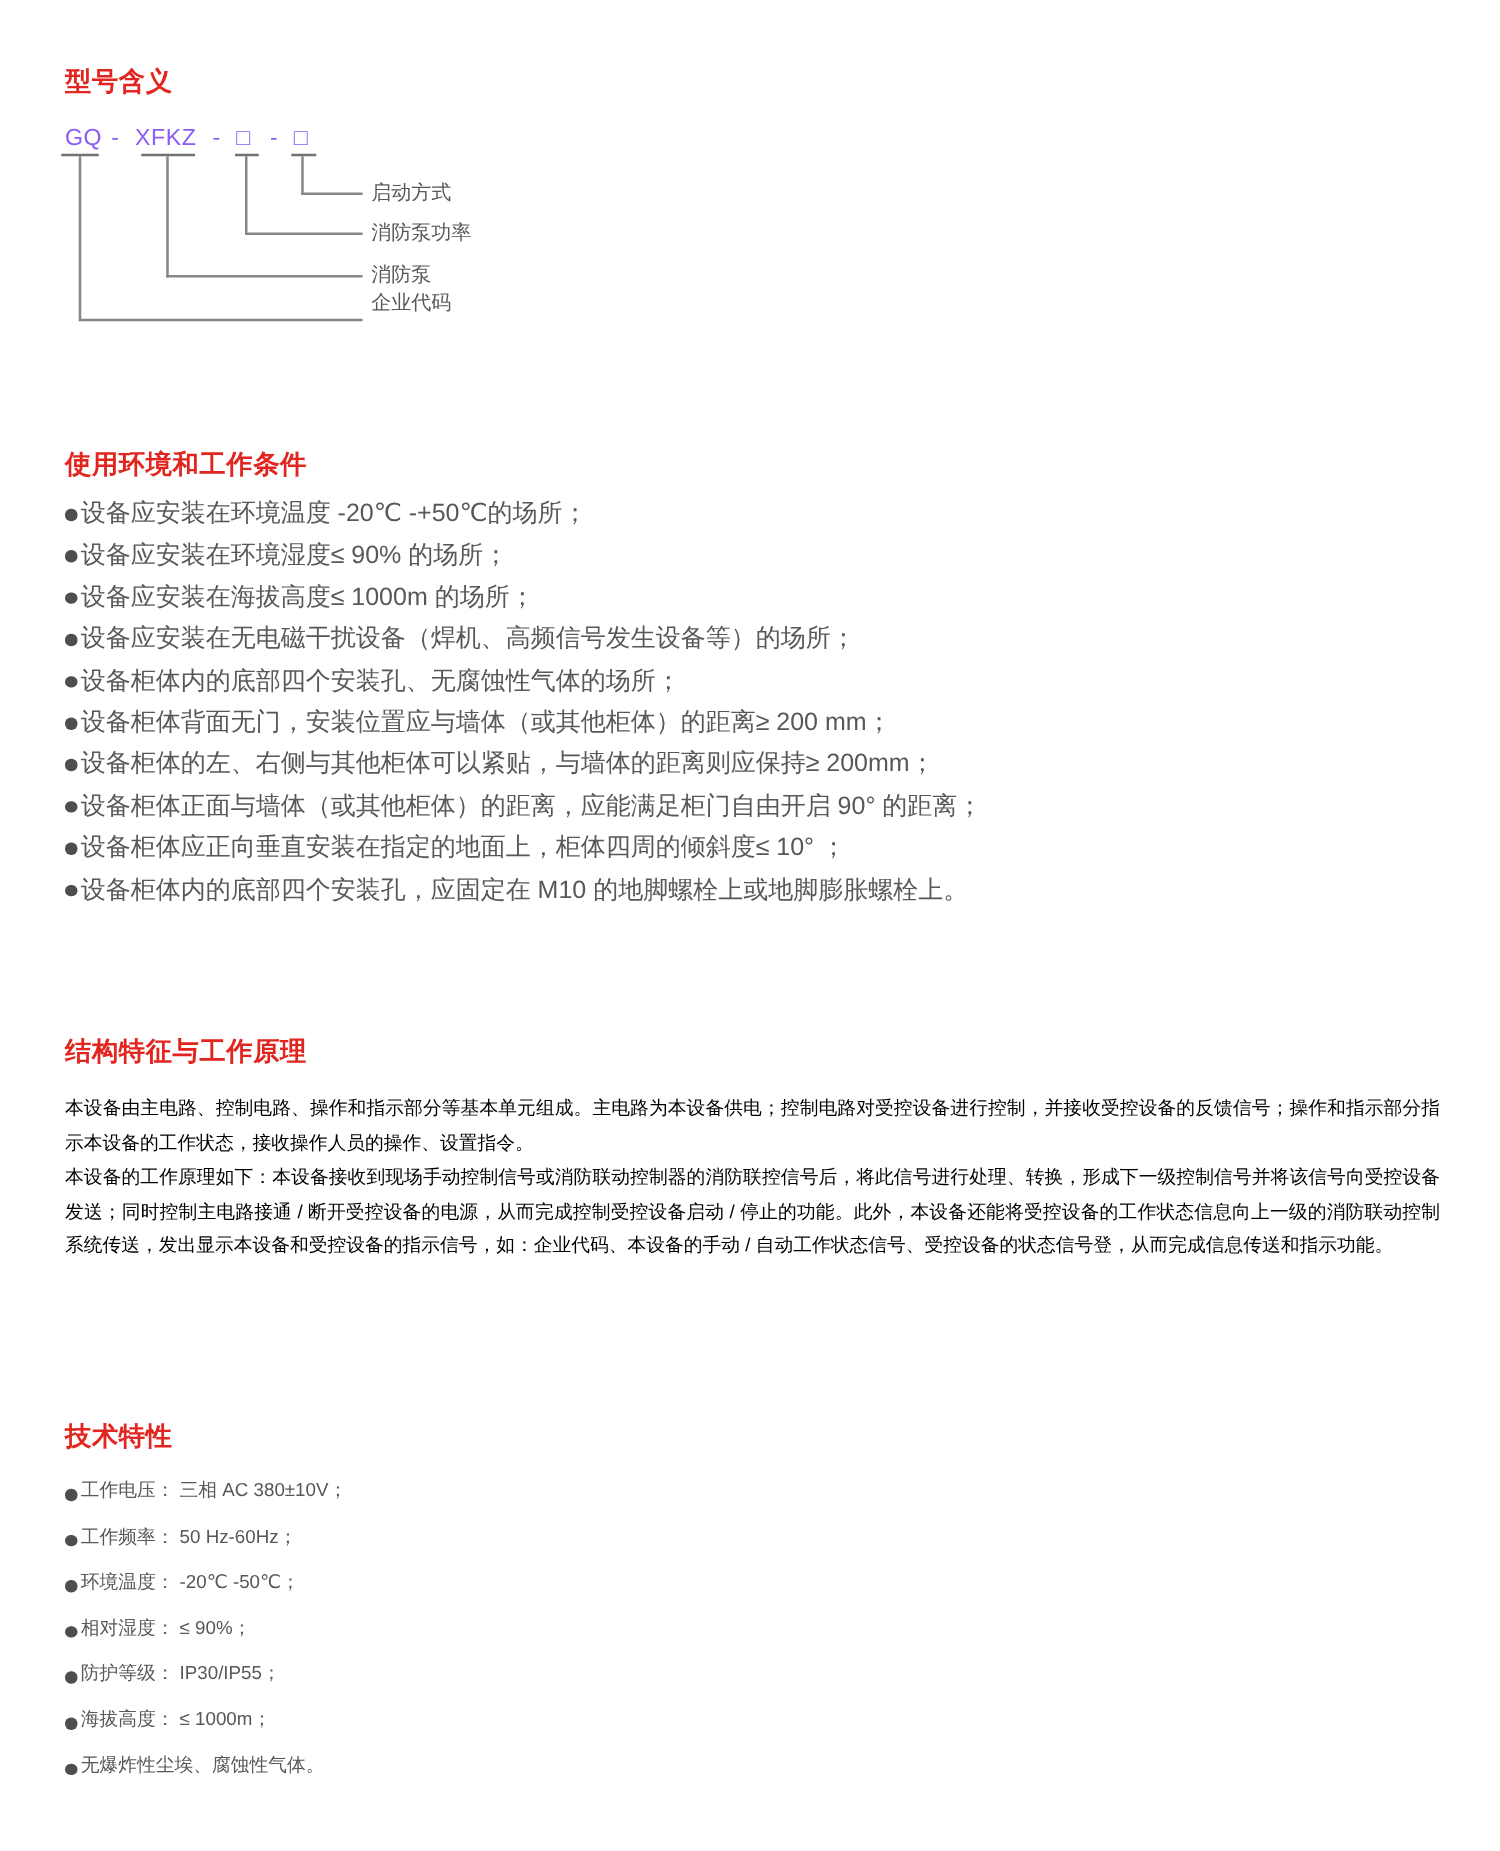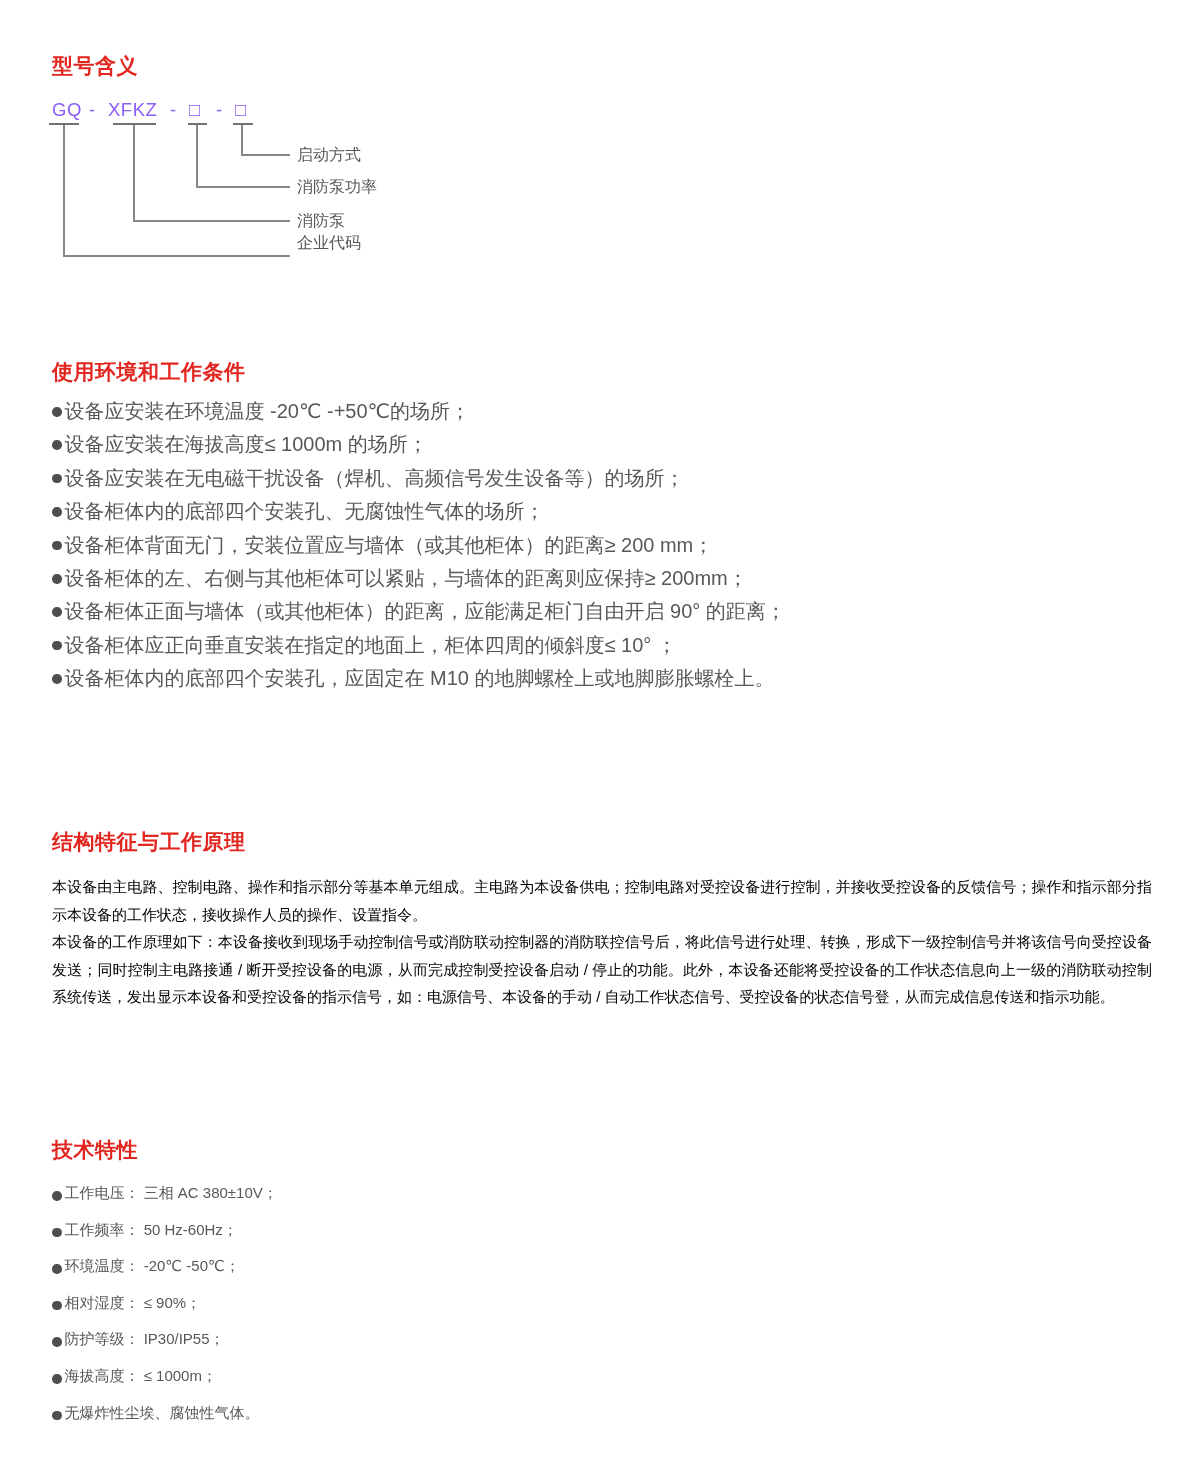--- a/index.html
+++ b/index.html
@@ -116,20 +116,24 @@
 
   <div class="section" style="top:360px;">
     <div class="section-title">使用环境和工作条件</div>
     <ul class="cond-list" style="margin-top:21px;">
       <li>
           <span class="dot"></span>
           <span>设备应安装在环境温度 -20℃ -+50℃的场所；</span>
         </li>
       <li>
           <span class="dot"></span>
+          <span>设备应安装在环境湿度≤ 90% 的场所；</span>
+        </li>
+      <li>
+          <span class="dot"></span>
           <span>设备应安装在海拔高度≤ 1000m 的场所；</span>
         </li>
       <li>
           <span class="dot"></span>
           <span>设备应安装在无电磁干扰设备（焊机、高频信号发生设备等）的场所；</span>
         </li>
       <li>
           <span class="dot"></span>
           <span>设备柜体内的底部四个安装孔、无腐蚀性气体的场所；</span>
         </li>
@@ -153,21 +157,21 @@
           <span class="dot"></span>
           <span>设备柜体内的底部四个安装孔，应固定在 M10 的地脚螺栓上或地脚膨胀螺栓上。</span>
         </li>
     </ul>
   </div>
 
   <div class="section" style="top:830px;">
     <div class="section-title">结构特征与工作原理</div>
     <div style="margin-top:20px;">
       <p class="body-par">本设备由主电路、控制电路、操作和指示部分等基本单元组成。主电路为本设备供电；控制电路对受控设备进行控制，并接收受控设备的反馈信号；操作和指示部分指示本设备的工作状态，接收操作人员的操作、设置指令。</p>
-      <p class="body-par">本设备的工作原理如下：本设备接收到现场手动控制信号或消防联动控制器的消防联控信号后，将此信号进行处理、转换，形成下一级控制信号并将该信号向受控设备发送；同时控制主电路接通 / 断开受控设备的电源，从而完成控制受控设备启动 / 停止的功能。此外，本设备还能将受控设备的工作状态信息向上一级的消防联动控制系统传送，发出显示本设备和受控设备的指示信号，如：电源信号、本设备的手动 / 自动工作状态信号、受控设备的状态信号登，从而完成信息传送和指示功能。</p>
+      <p class="body-par">本设备的工作原理如下：本设备接收到现场手动控制信号或消防联动控制器的消防联控信号后，将此信号进行处理、转换，形成下一级控制信号并将该信号向受控设备发送；同时控制主电路接通 / 断开受控设备的电源，从而完成控制受控设备启动 / 停止的功能。此外，本设备还能将受控设备的工作状态信息向上一级的消防联动控制系统传送，发出显示本设备和受控设备的指示信号，如：企业代码、本设备的手动 / 自动工作状态信号、受控设备的状态信号登，从而完成信息传送和指示功能。</p>
     </div>
   </div>
 
   <div class="section" style="top:1138px;">
     <div class="section-title">技术特性</div>
     <ul class="tech-list" style="margin-top:24px;">
       <li>
           <span class="dot"></span>
           <span>工作电压： 三相 AC 380±10V；</span>
         </li>

